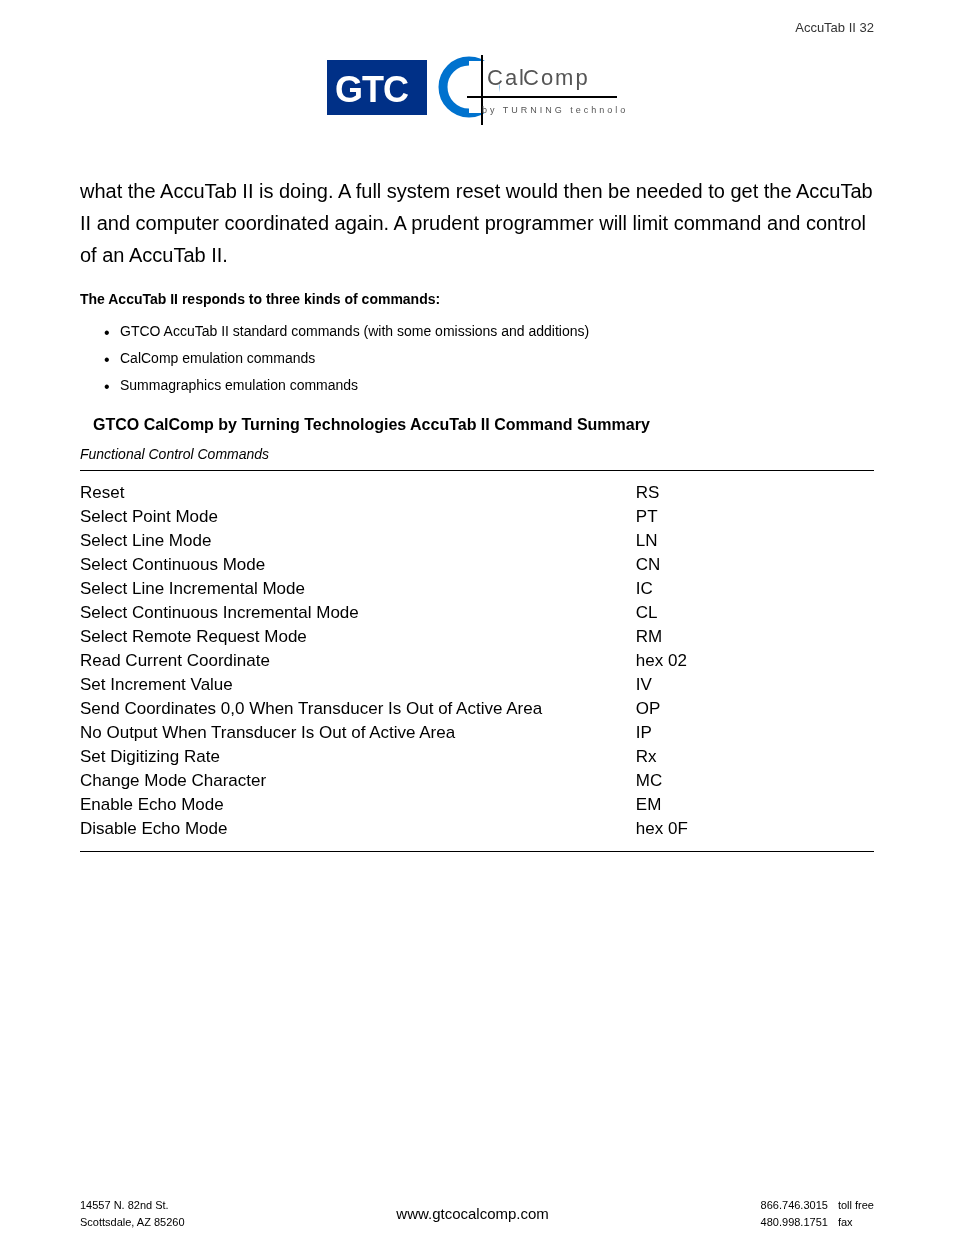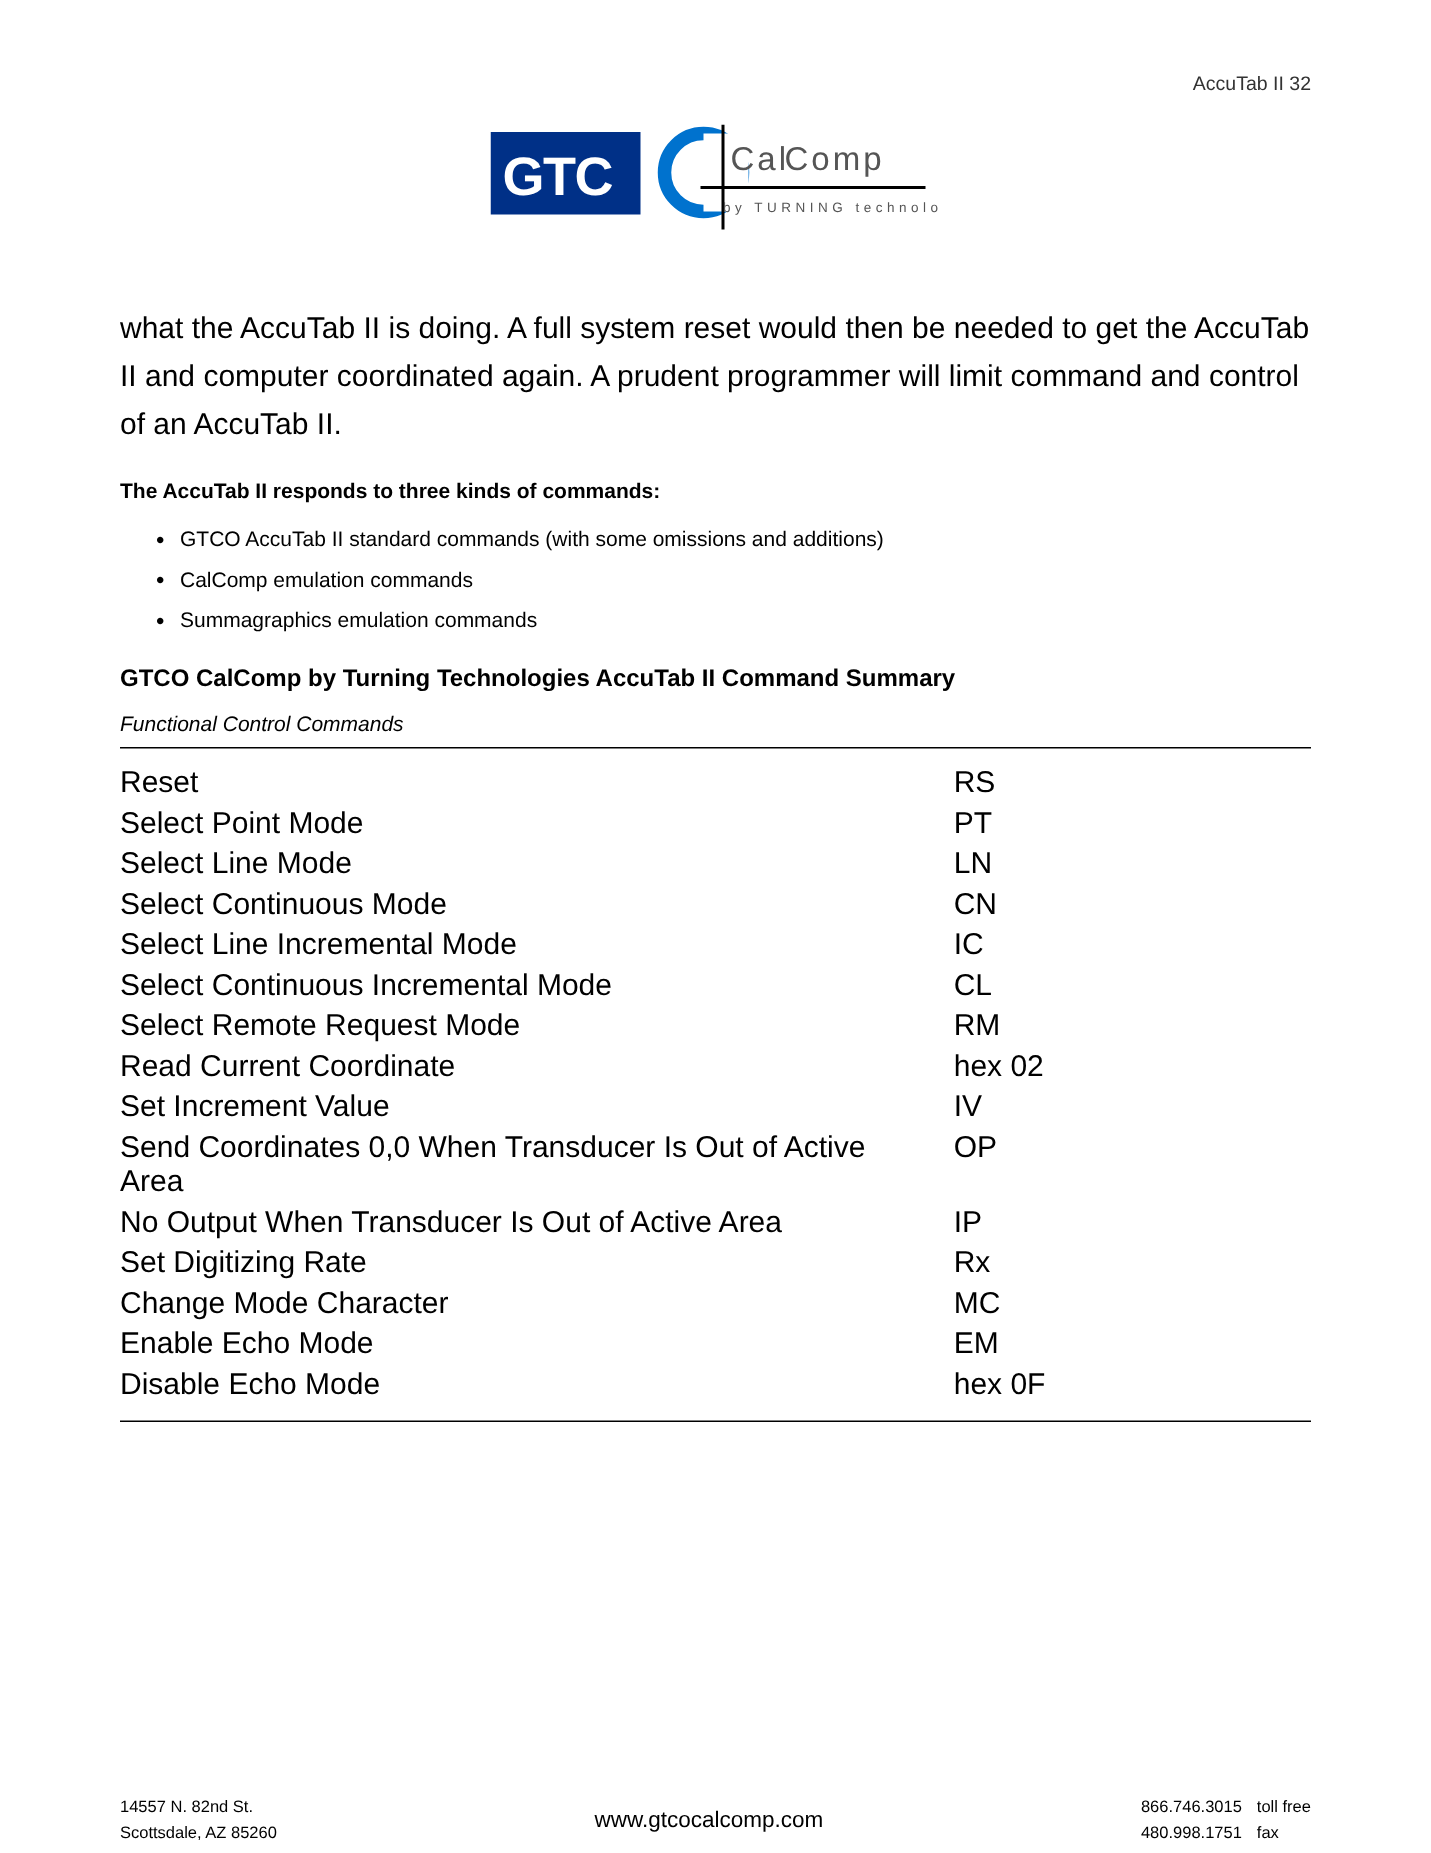--- a/index.html
+++ b/index.html
@@ -14,21 +14,21 @@
       background: #ffffff;
       font-family: Arial, sans-serif;
       font-size: 14px;
       color: #000000;
       display: flex;
       flex-direction: column;
     }
 
     .page-content {
       flex: 1;
-      padding: 48px 80px 20px 80px;
+      padding: 20px 80px 20px 80px;
       position: relative;
     }
 
     .page-number {
       text-align: right;
       font-size: 13px;
       color: #333;
       margin-bottom: 20px;
     }
 
@@ -77,20 +77,21 @@
       position: absolute;
       left: -16px;
       font-size: 16px;
     }
 
     .command-summary-heading {
       font-size: 16px;
       font-weight: bold;
       margin-bottom: 12px;
       margin-top: 10px;
+      margin-left: 13px;
     }
 
     .functional-heading {
       font-size: 14px;
       font-weight: normal;
       font-style: italic;
       margin-bottom: 8px;
     }
 
     .table-divider {
@@ -99,21 +100,21 @@
       margin: 4px 0;
     }
 
     .commands-table {
       width: 100%;
       border-collapse: collapse;
       margin: 10px 0;
     }
 
     .commands-table tr td {
-      font-size: 20px;
+      font-size: 17px;
       padding: 2px 0;
       vertical-align: top;
     }
 
     .commands-table tr td:first-child {
       width: 70%;
       padding-right: 20px;
     }
 
     .commands-table tr td:last-child {

